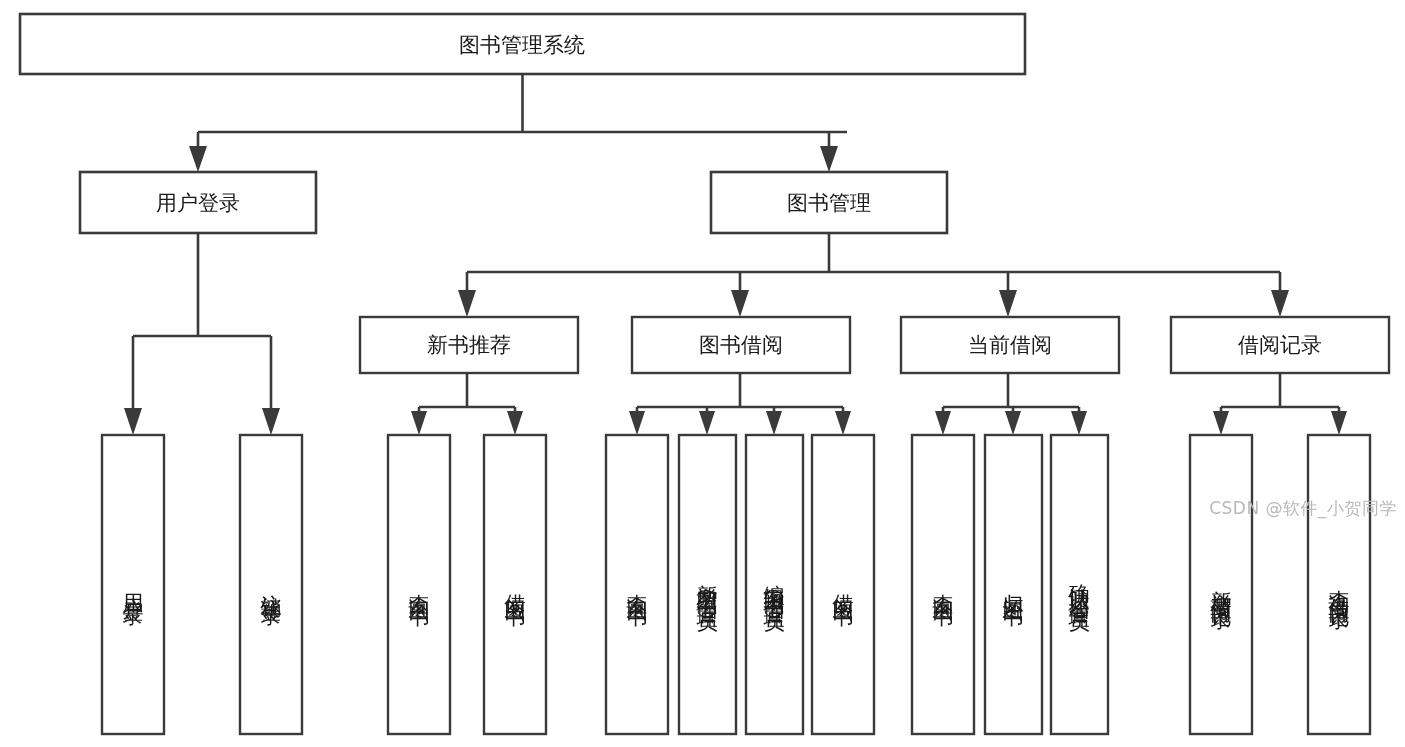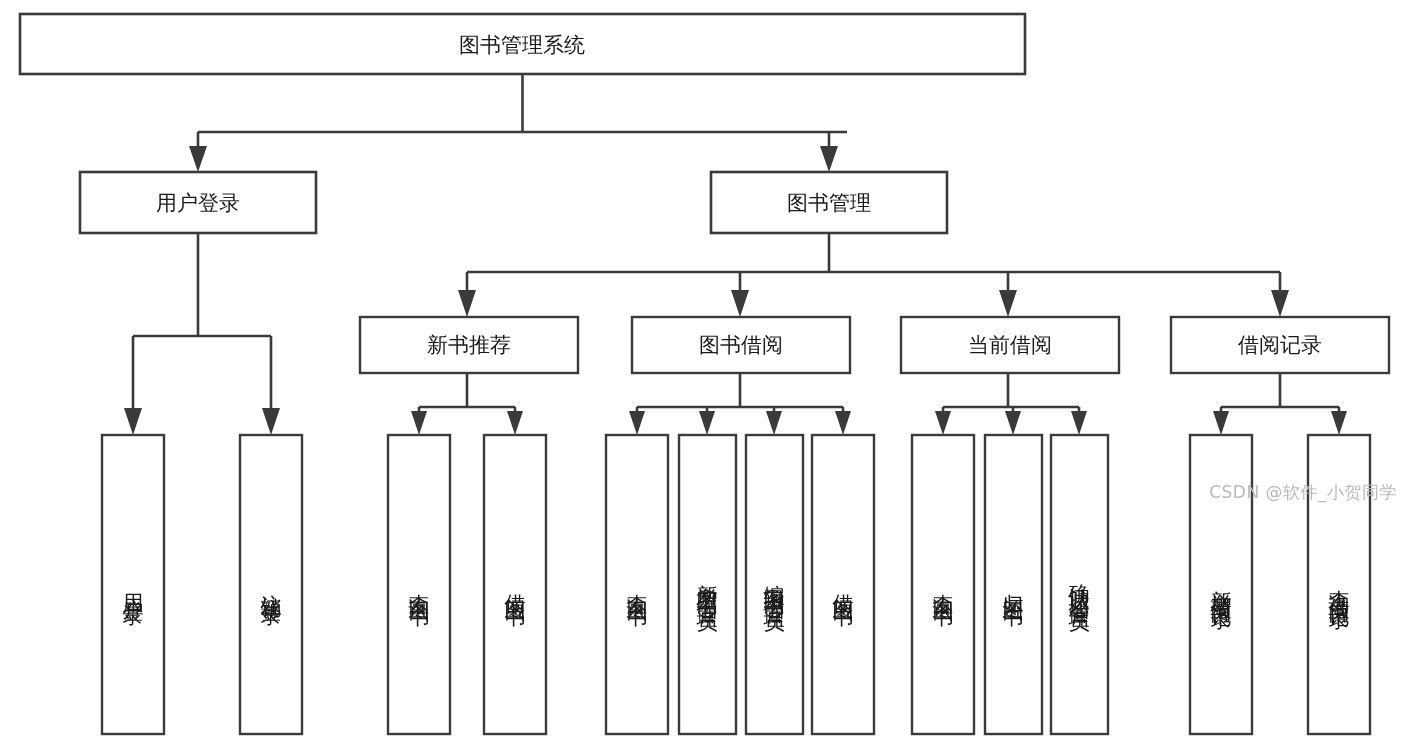--- a/index.html
+++ b/index.html
@@ -59,21 +59,21 @@
     writing-mode: vertical-rl;
     text-orientation: upright;
     glyph-orientation-vertical: 0;
     letter-spacing: 4px;
     dominant-baseline: central;
     text-anchor: middle;
   }
   .watermark {
     position: absolute;
     right: 8px;
-    bottom: 20px;
+    bottom: 4px;
     font-family: "DejaVu Sans", "Liberation Sans", sans-serif;
     font-size: 17px;
     color: #b9b9b9;
     white-space: nowrap;
     letter-spacing: 0.5px;
     pointer-events: none;
   }
 </style>
 </head>
 <body>

